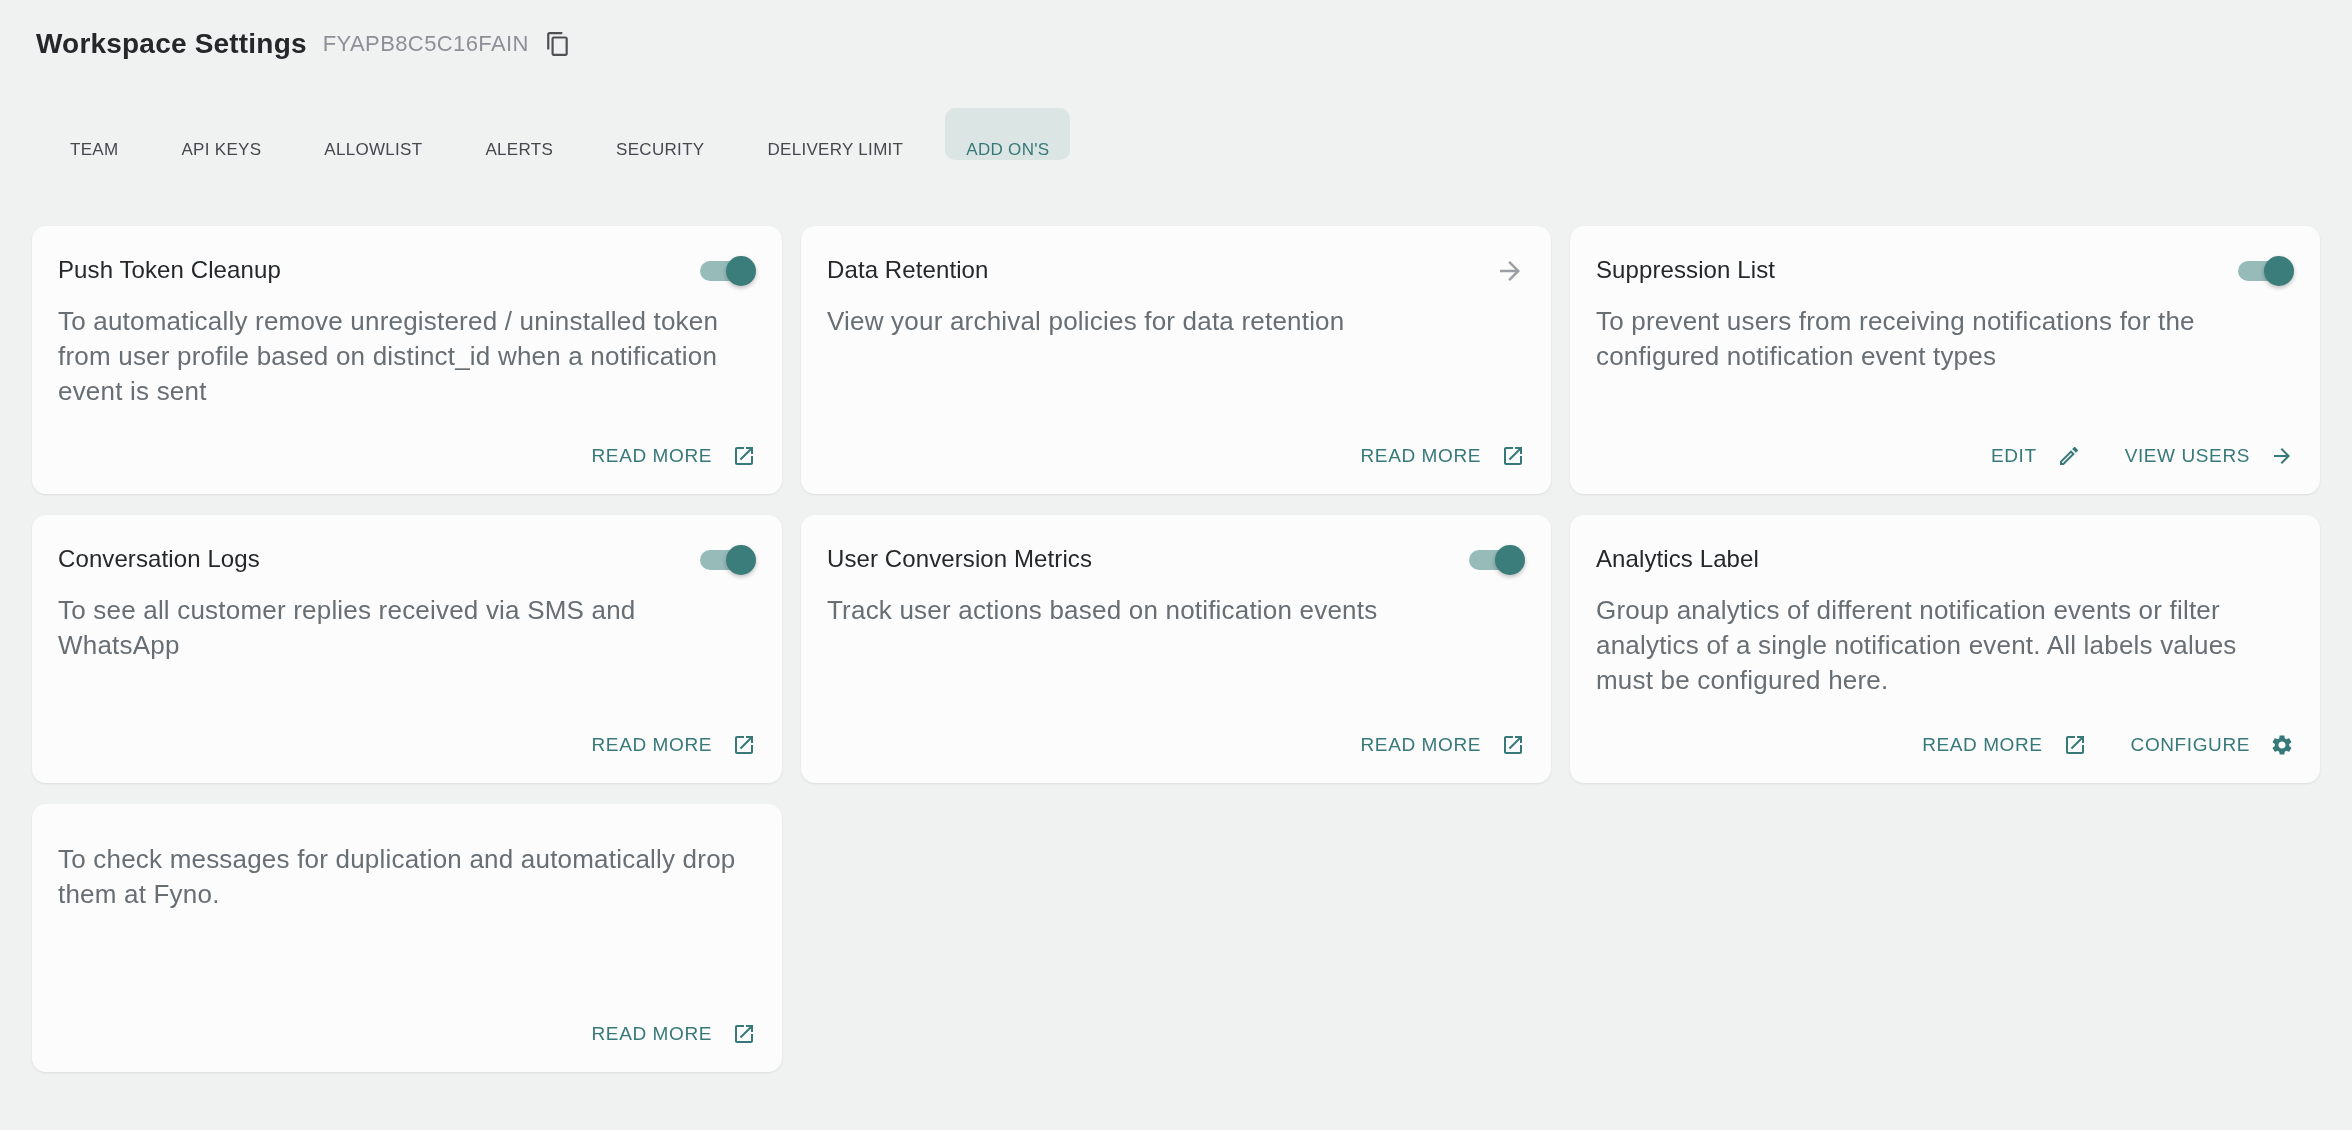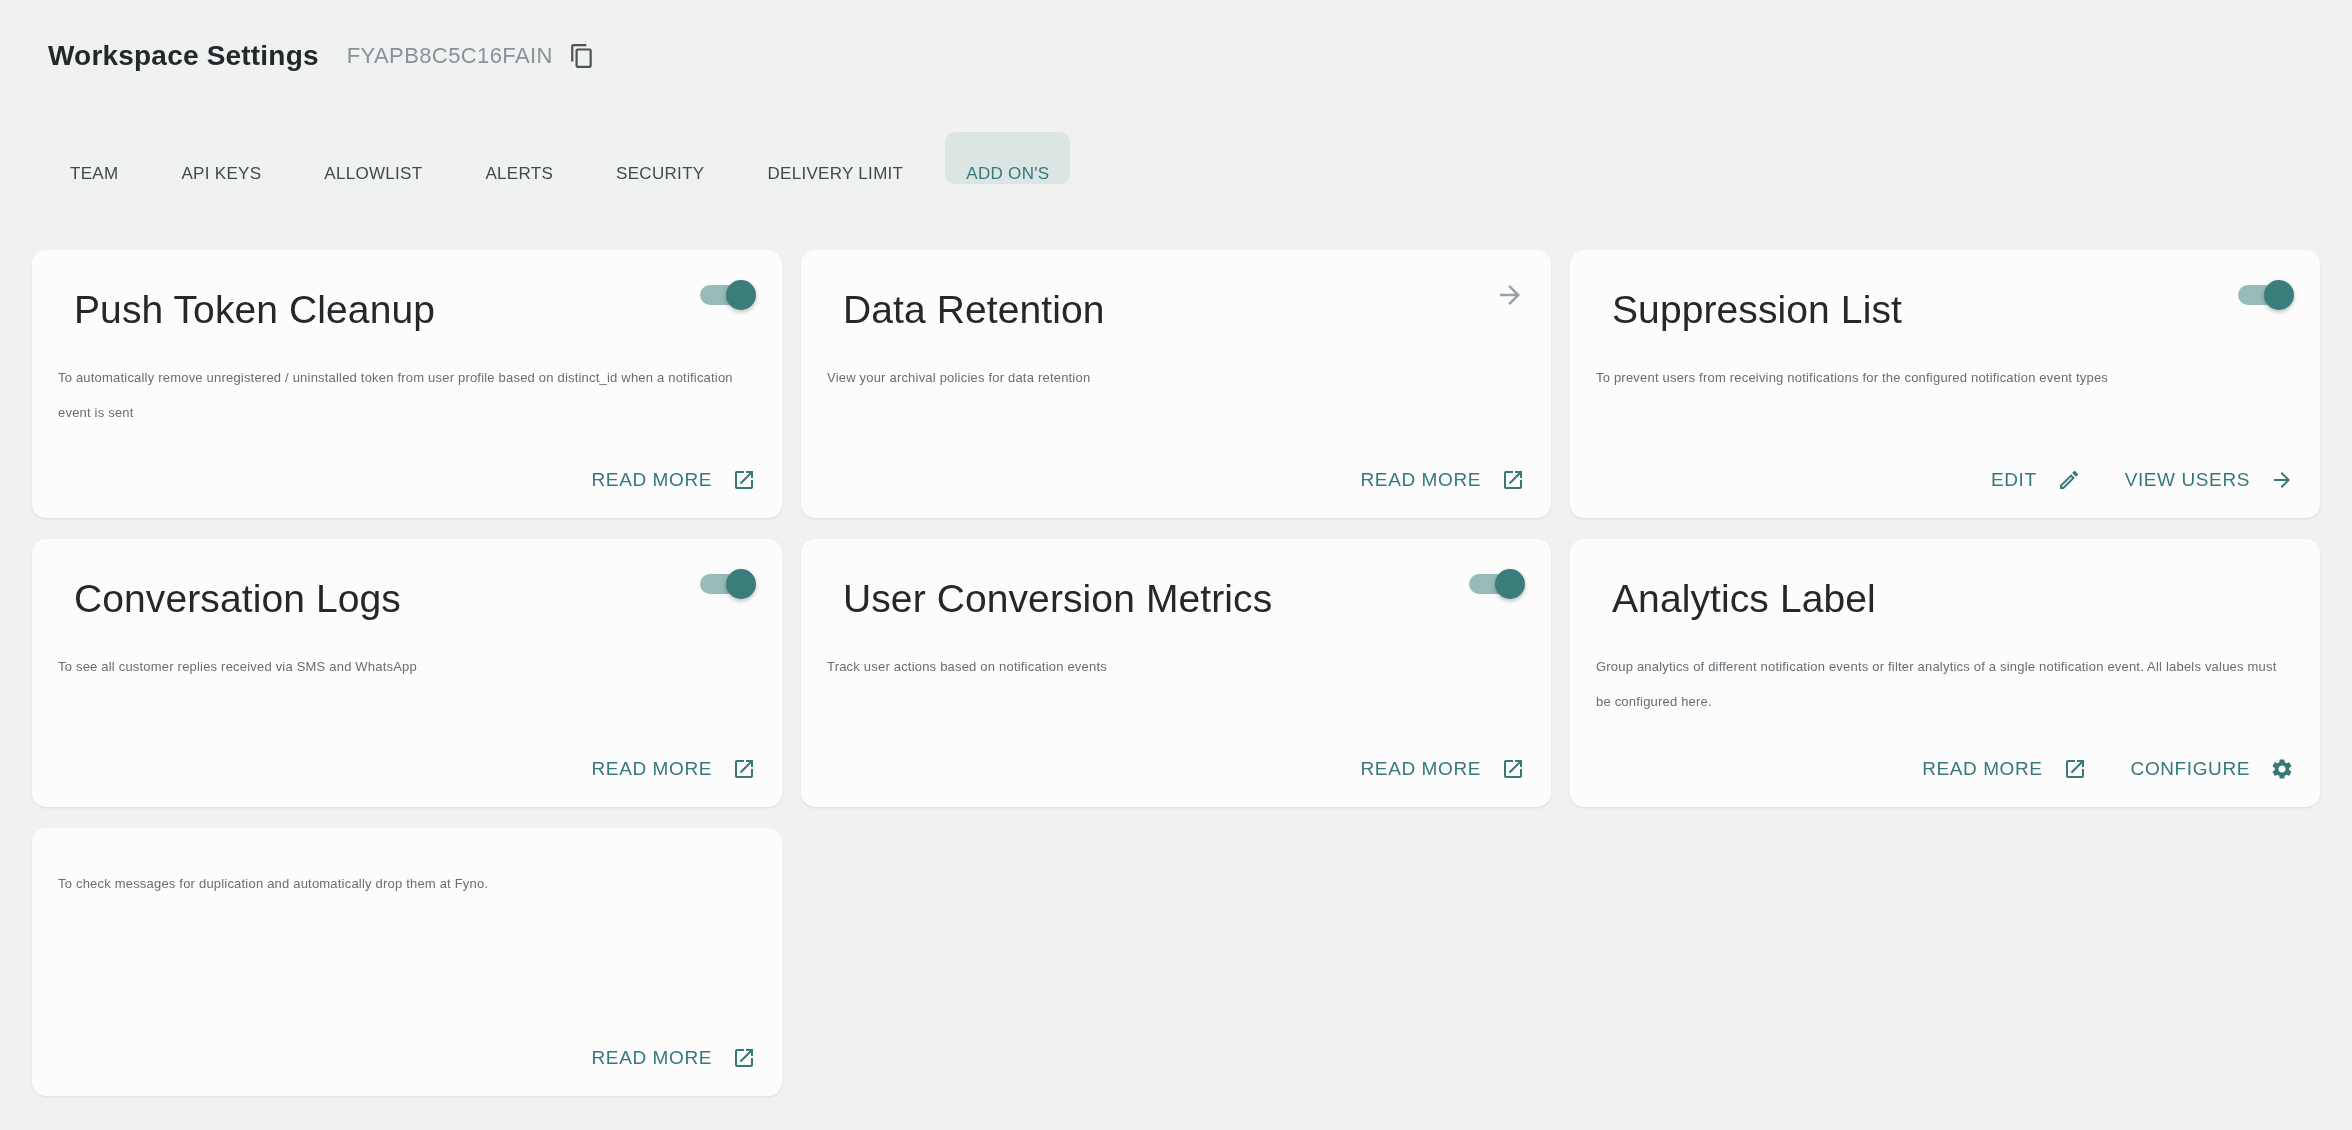--- a/index.html
+++ b/index.html
@@ -12,21 +12,21 @@
   html,body{margin:0;padding:0;}
   body{
     width:2352px;height:1130px;overflow:hidden;
     background:var(--page-bg);
     font-family:"Liberation Sans","DejaVu Sans",sans-serif;
     -webkit-font-smoothing:antialiased;
   }
   .header{padding:26px 36px 0 36px;}
   .title-row{display:flex;align-items:center;gap:16px;}
   .title-row h1{
-    margin:12px;font-size:28px;line-height:36px;font-weight:700;
+    margin:0;font-size:28px;line-height:36px;font-weight:700;
     color:var(--title-color);letter-spacing:.2px;
   }
   .ws-id{font-size:22px;color:var(--id-text);letter-spacing:.4px;}
   .copy-btn{
     background:none;border:none;padding:2px;margin-left:-2px;cursor:pointer;
     display:inline-flex;align-items:center;color:var(--copy-icon);
   }
   .copy-btn svg{width:26px;height:26px;fill:currentColor;}
   .tabs{display:flex;gap:21px;margin-top:46px;padding-left:13px;}
   .tab{
@@ -42,25 +42,25 @@
     grid-auto-rows:268px;column-gap:19px;row-gap:21px;
   }
   .card{
     background:var(--card-bg);border-radius:14px;
     box-shadow:0 1px 3px rgba(20,28,34,.05),0 1px 2px rgba(20,28,34,.04);
     padding:24px 26px 26px 26px;
     display:flex;flex-direction:column;
   }
   .card-head{display:flex;justify-content:space-between;align-items:flex-start;}
   .card-head h2{
-    margin:16px;font-size:39px;line-height:40px;font-weight:500;
+    margin:0;font-size:24px;line-height:40px;font-weight:500;
     color:var(--title-color);letter-spacing:.1px;
   }
   .card-desc{
-    margin:14px 0 0 0;font-size:13px;line-height:35px;
+    margin:14px 0 0 0;font-size:26px;line-height:35px;
     color:var(--muted-text);letter-spacing:.2px;max-width:700px;
   }
   .card-footer{
     margin-top:auto;display:flex;justify-content:flex-end;
     align-items:center;gap:44px;
   }
   .action{
     display:inline-flex;align-items:center;gap:20px;cursor:pointer;
     font-size:19px;font-weight:500;letter-spacing:.6px;color:var(--accent);
     text-transform:uppercase;text-decoration:none;white-space:nowrap;

